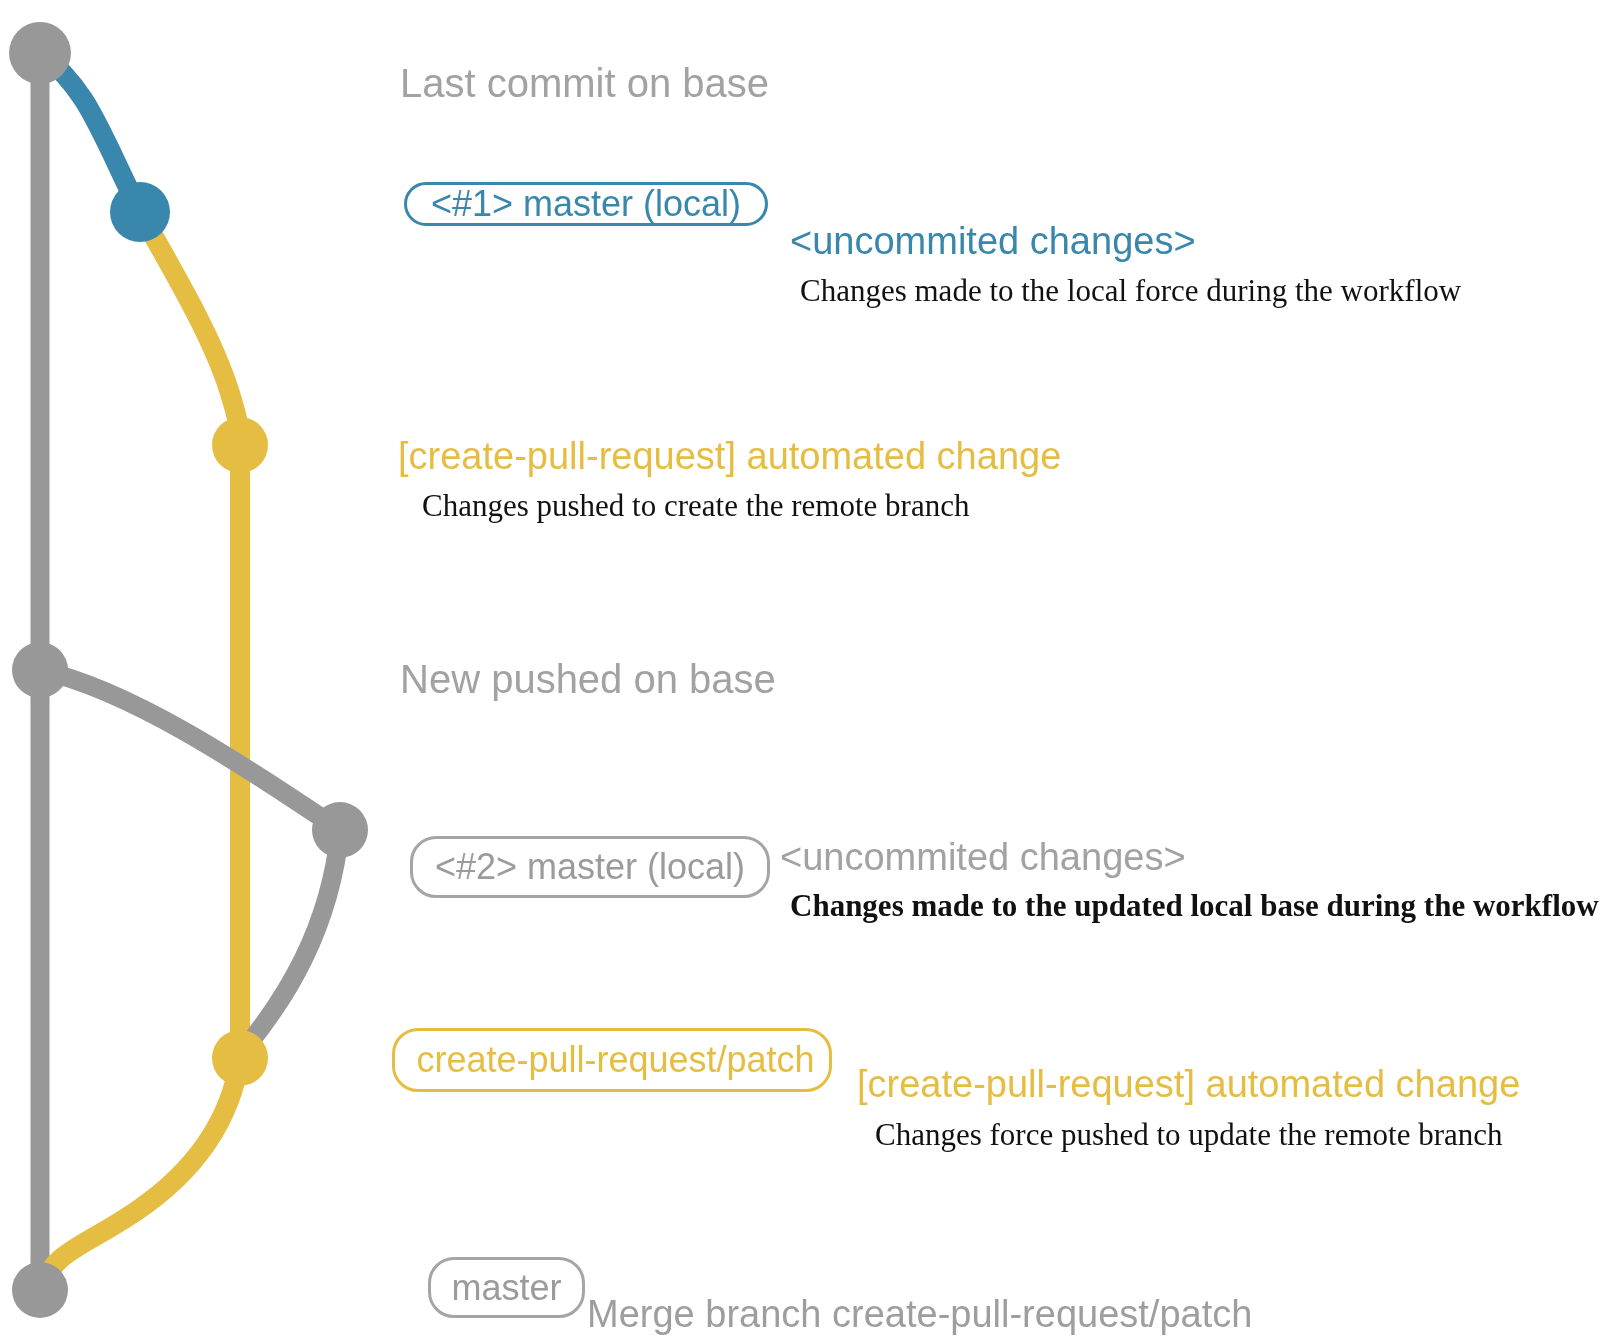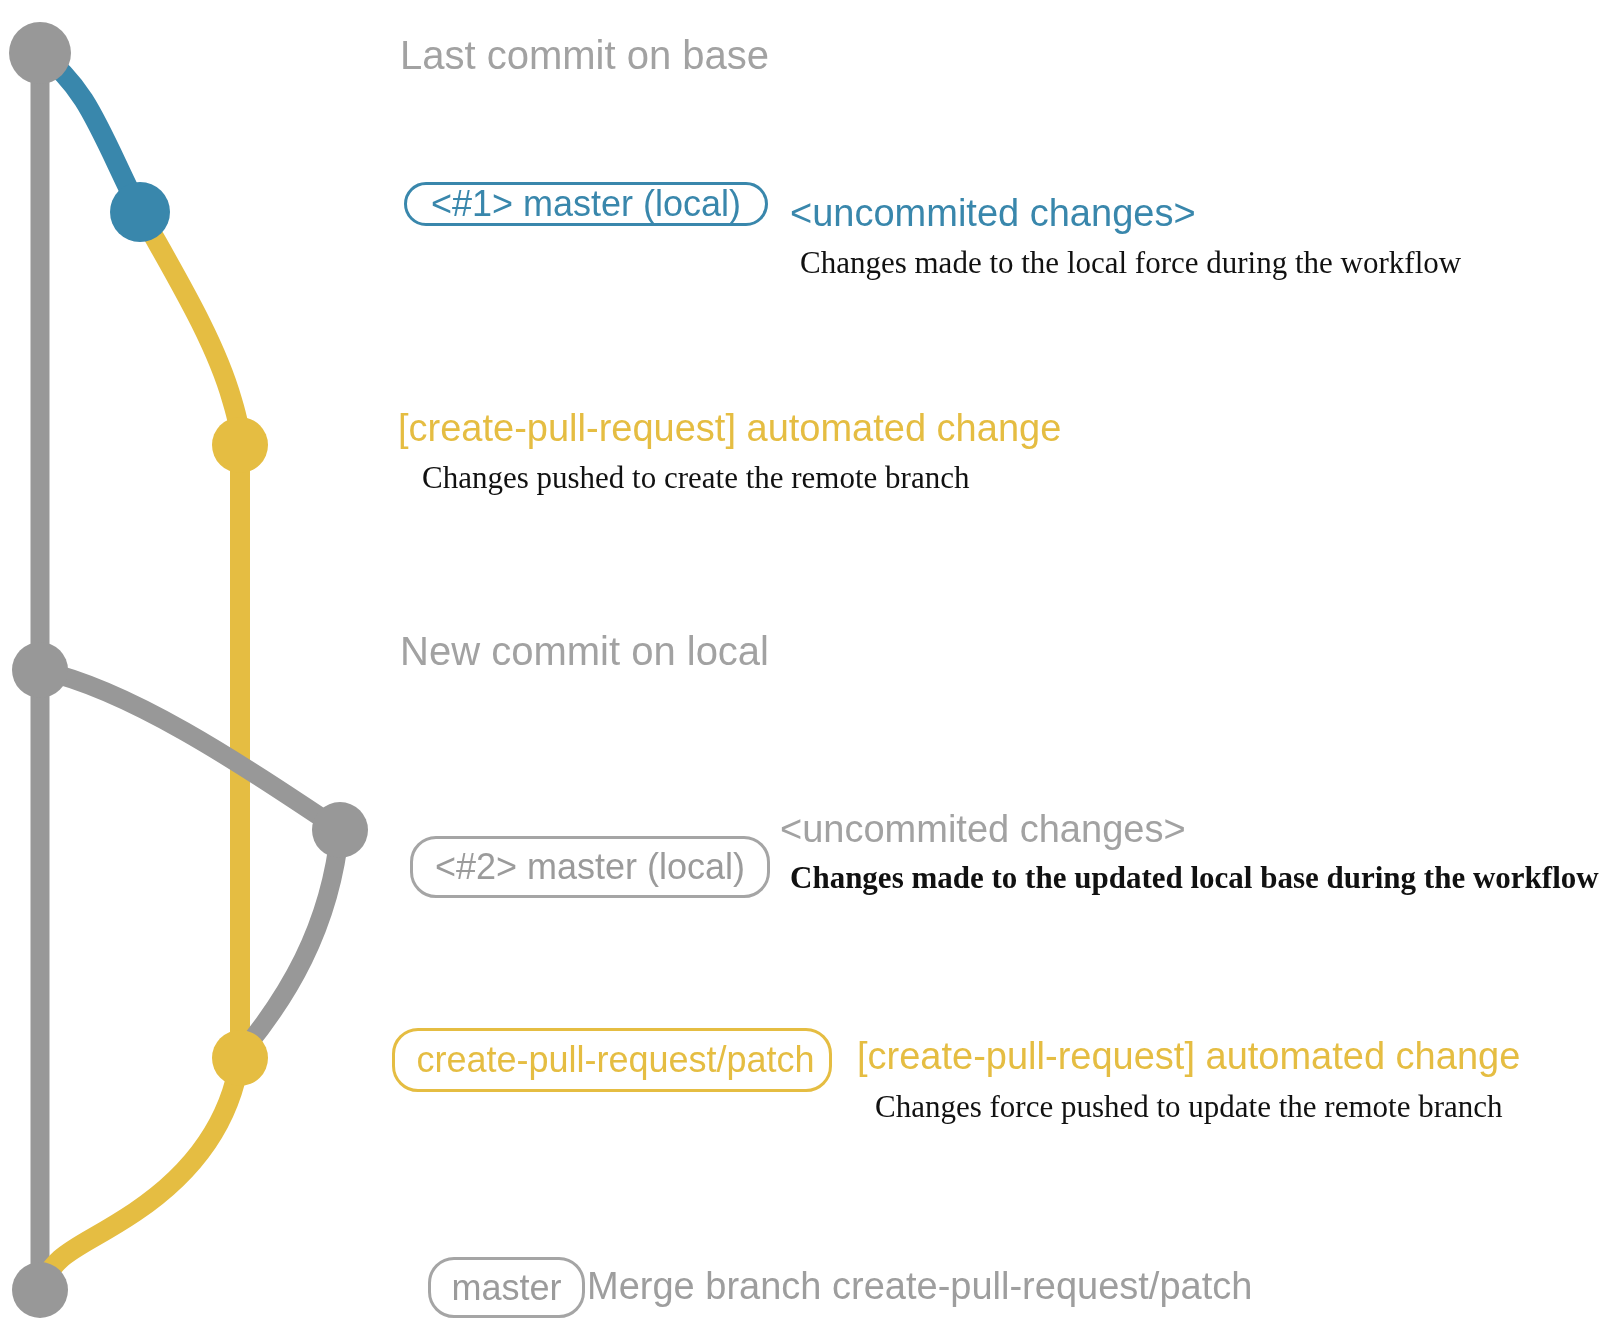--- a/index.html
+++ b/index.html
@@ -17,20 +17,21 @@
   }
   .graph-svg {
     position: absolute;
     left: 0;
     top: 0;
   }
   .lbl {
     position: absolute;
     white-space: nowrap;
     line-height: 1.1;
+    margin-top: 28px;
   }
   .sans-gray {
     color: #a2a2a2;
     font-size: 40px;
   }
   .sans-blue {
     color: #3987ac;
     font-size: 38px;
   }
   .sans-yellow {
@@ -91,21 +92,21 @@
 
   <div class="badge badge-blue" style="left:404px; top:182px; width:364px; height:44px;">
     <span>&lt;#1&gt; master (local)</span>
   </div>
   <div class="lbl sans-blue" style="left:790px; top:193px;">&lt;uncommited changes&gt;</div>
   <div class="lbl desc" style="left:800px; top:246px;">Changes made to the local force during the workflow</div>
 
   <div class="lbl sans-yellow" style="left:398px; top:408px;">[create-pull-request] automated change</div>
   <div class="lbl desc" style="left:422px; top:461px;">Changes pushed to create the remote branch</div>
 
-  <div class="lbl sans-gray" style="left:400px; top:629px;">New commit on local</div>
+  <div class="lbl sans-gray" style="left:400px; top:629px;">New pushed on base</div>
 
   <div class="badge badge-gray" style="left:410px; top:800px; width:360px; height:62px;margin-top:36px;">
     <span>&lt;#2&gt; master (local)</span>
   </div>
   <div class="lbl sans-gray" style="left:780px; top:809px; font-size:38px;">&lt;uncommited changes&gt;</div>
   <div class="lbl desc" style="left:790px; top:861px;font-weight:bold;">Changes made to the updated local base during the workflow</div>
 
   <div class="badge badge-yellow" style="left:392px; top:1028px; width:440px; height:64px;padding-left:7px;">
     <span>create-pull-request/patch</span>
   </div>

